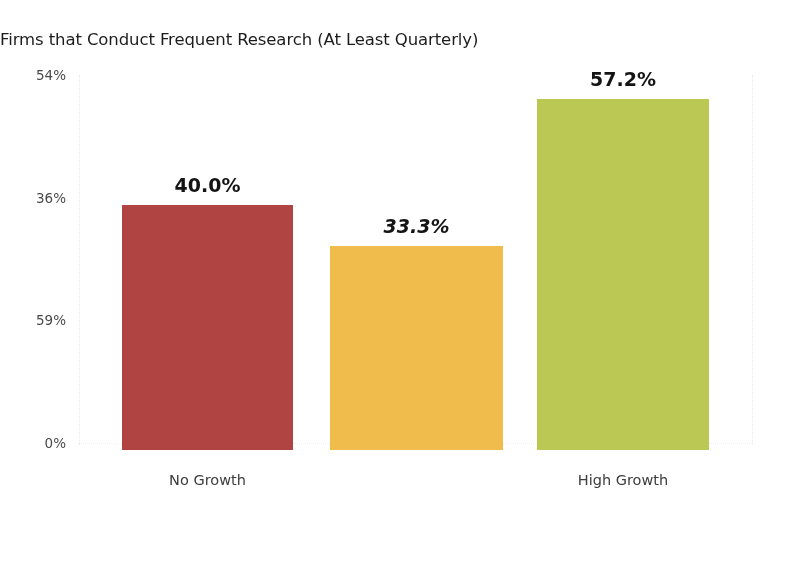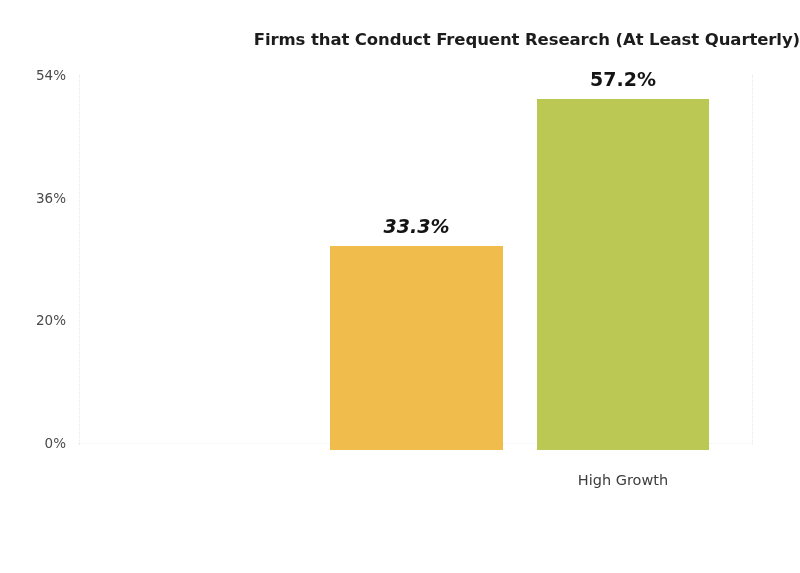--- a/index.html
+++ b/index.html
@@ -22,24 +22,24 @@
     height: 573px;
     background: #ffffff;
   }
 
   
   .chart-title {
     position: absolute;
     left: 0;
     top: 30px;
     width: 800px;
-    text-align: right;
+    text-align: left;
     font-family: "DejaVu Sans", sans-serif;
     font-size: 16.5px;
-    font-weight: bold;
+    font-weight: normal;
     color: #1c1c1c;
     letter-spacing: -0.1px;
     white-space: nowrap;
   }
 
   
   
   .plot-area {
     position: absolute;
     left: 78px;
@@ -123,24 +123,29 @@
 
   <div class="chart-title">Firms that Conduct Frequent Research (At Least Quarterly)</div>
 
   <div class="plot-area">
 
     <div class="vspine left"></div>
     <div class="vspine right"></div>
     <div class="baseline"></div>
 
     <div class="ytick" style="top:383px">0%</div>
-    <div class="ytick" style="top:260.33px">20%</div>
+    <div class="ytick" style="top:260.33px">59%</div>
     <div class="ytick" style="top:137.67px">36%</div>
     <div class="ytick" style="top:15px">54%</div>
 
+    <div class="bar" id="bar-0" style="left:44px; width:171px; height:383px;">
+      <div class="bar-rect" id="bar-rect-0" style="height: 245.333px; background: rgb(176, 68, 66);"></div>
+      <div class="bar-value" id="bar-value-0" style="bottom: 254.333px;">40.0%</div>
+      <div class="bar-cat">No Growth</div>
+    </div>
 
     <div class="bar" id="bar-1" style="left:252px; width:173px; height:383px;">
       <div class="bar-rect" id="bar-rect-1" style="height: 204.24px; background: rgb(240, 189, 77);"></div>
       <div class="bar-value" id="bar-value-1" style="bottom: 213.24px; font-style: italic;">33.3%</div>
     </div>
 
     <div class="bar" id="bar-2" style="left:459px; width:172px; height:383px;">
       <div class="bar-rect" id="bar-rect-2" style="height: 350.827px; background: rgb(188, 200, 84);"></div>
       <div class="bar-value" id="bar-value-2" style="bottom: 359.827px;">57.2%</div>
       <div class="bar-cat">High Growth</div>

